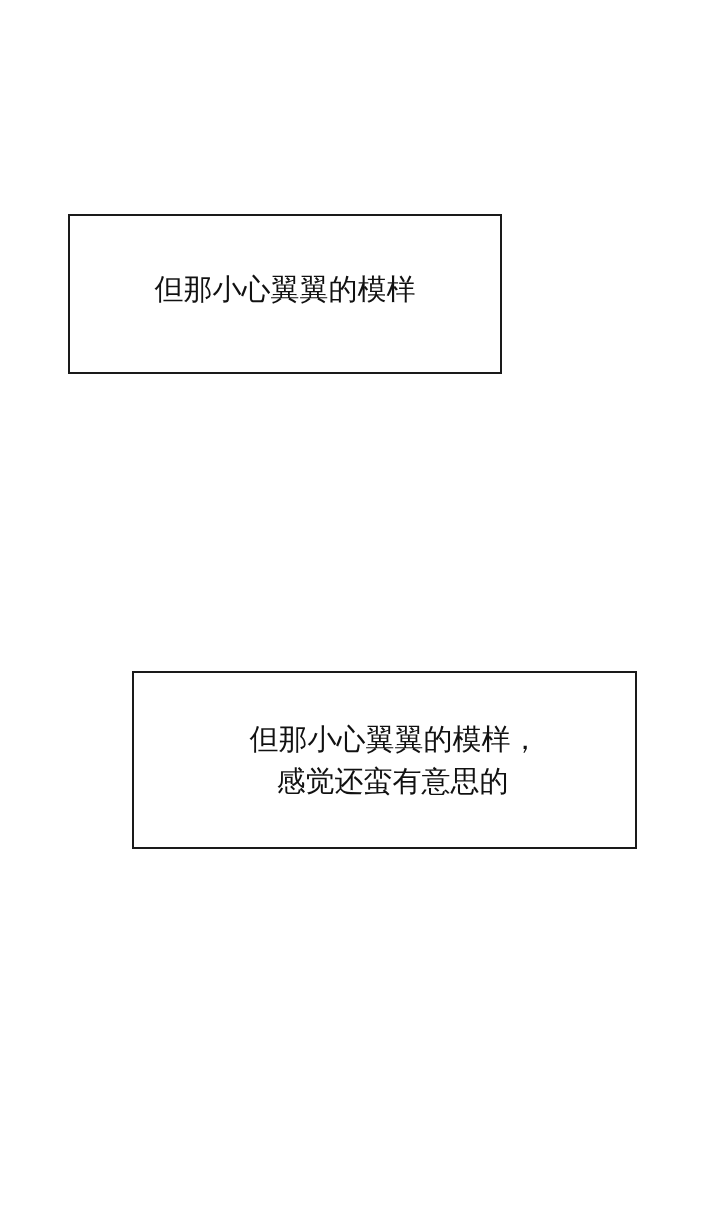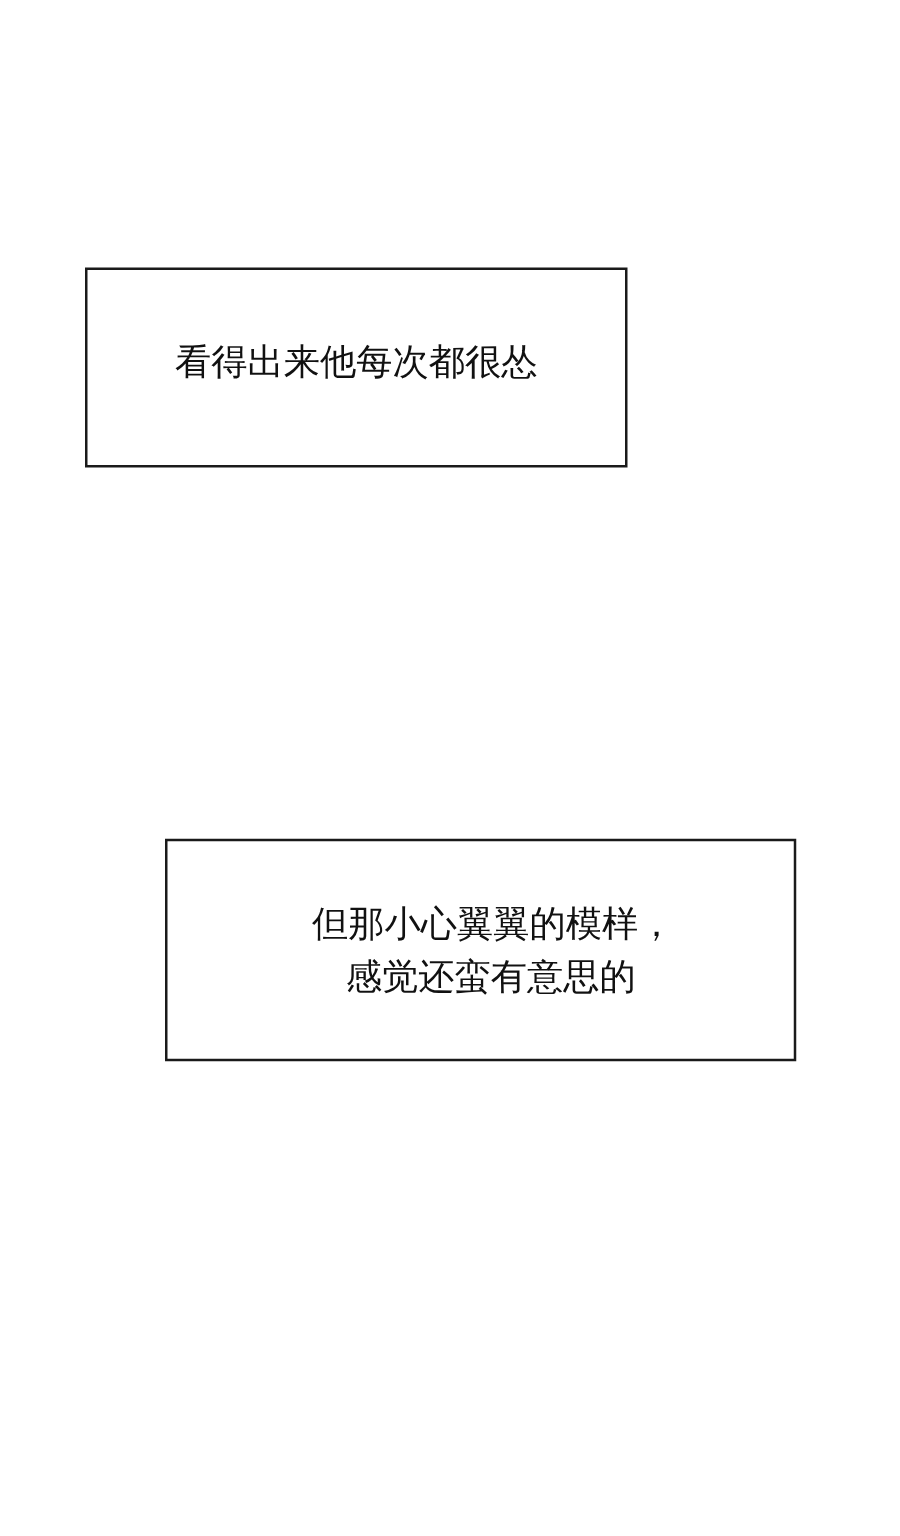--- a/index.html
+++ b/index.html
@@ -44,19 +44,19 @@
       letter-spacing: 0px;
       white-space: nowrap;
     }
     #box2 .line-1 { margin-left: 20px; }
     #box2 .line-2 { margin-left: 16px; }
   </style>
 </head>
 <body>
 
 <div id="box1" class="caption-box">
-  <div class="caption-line">看得出来他每次都很怂</div>
+  <div class="caption-line">但那小心翼翼的模样</div>
 </div>
 
 <div id="box2" class="caption-box">
   <div class="caption-line line-1">但那小心翼翼的模样，</div>
   <div class="caption-line line-2">感觉还蛮有意思的</div>
 </div>
 
 </body></html>

